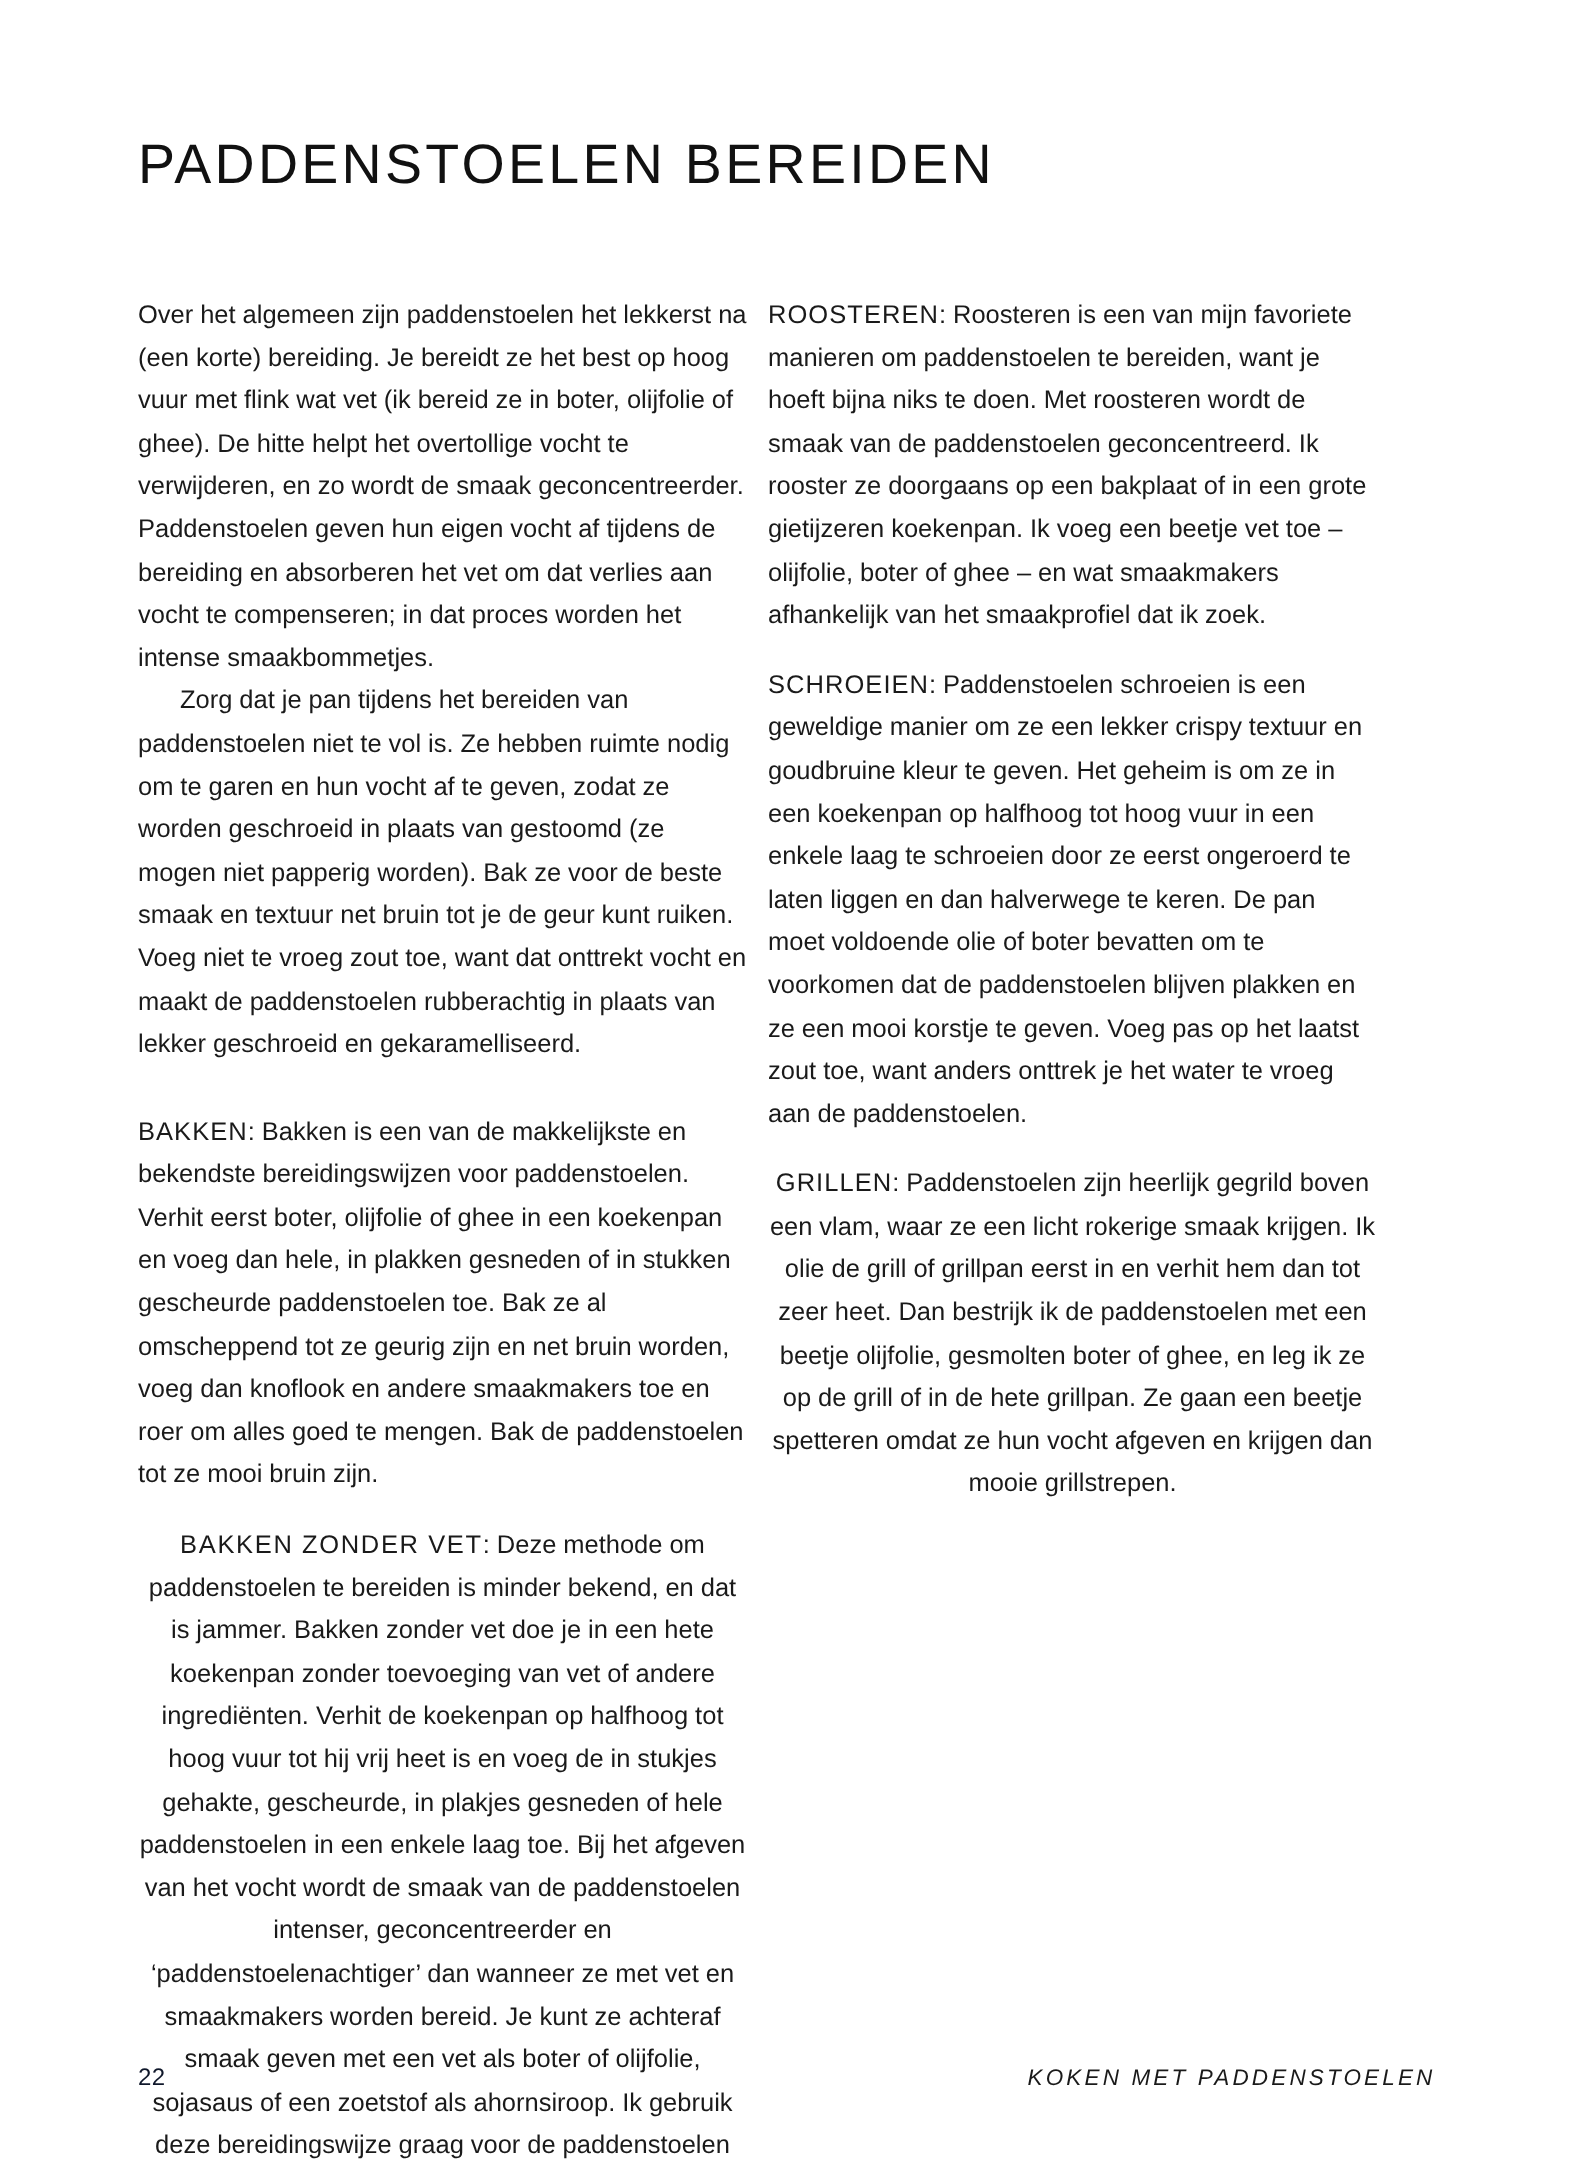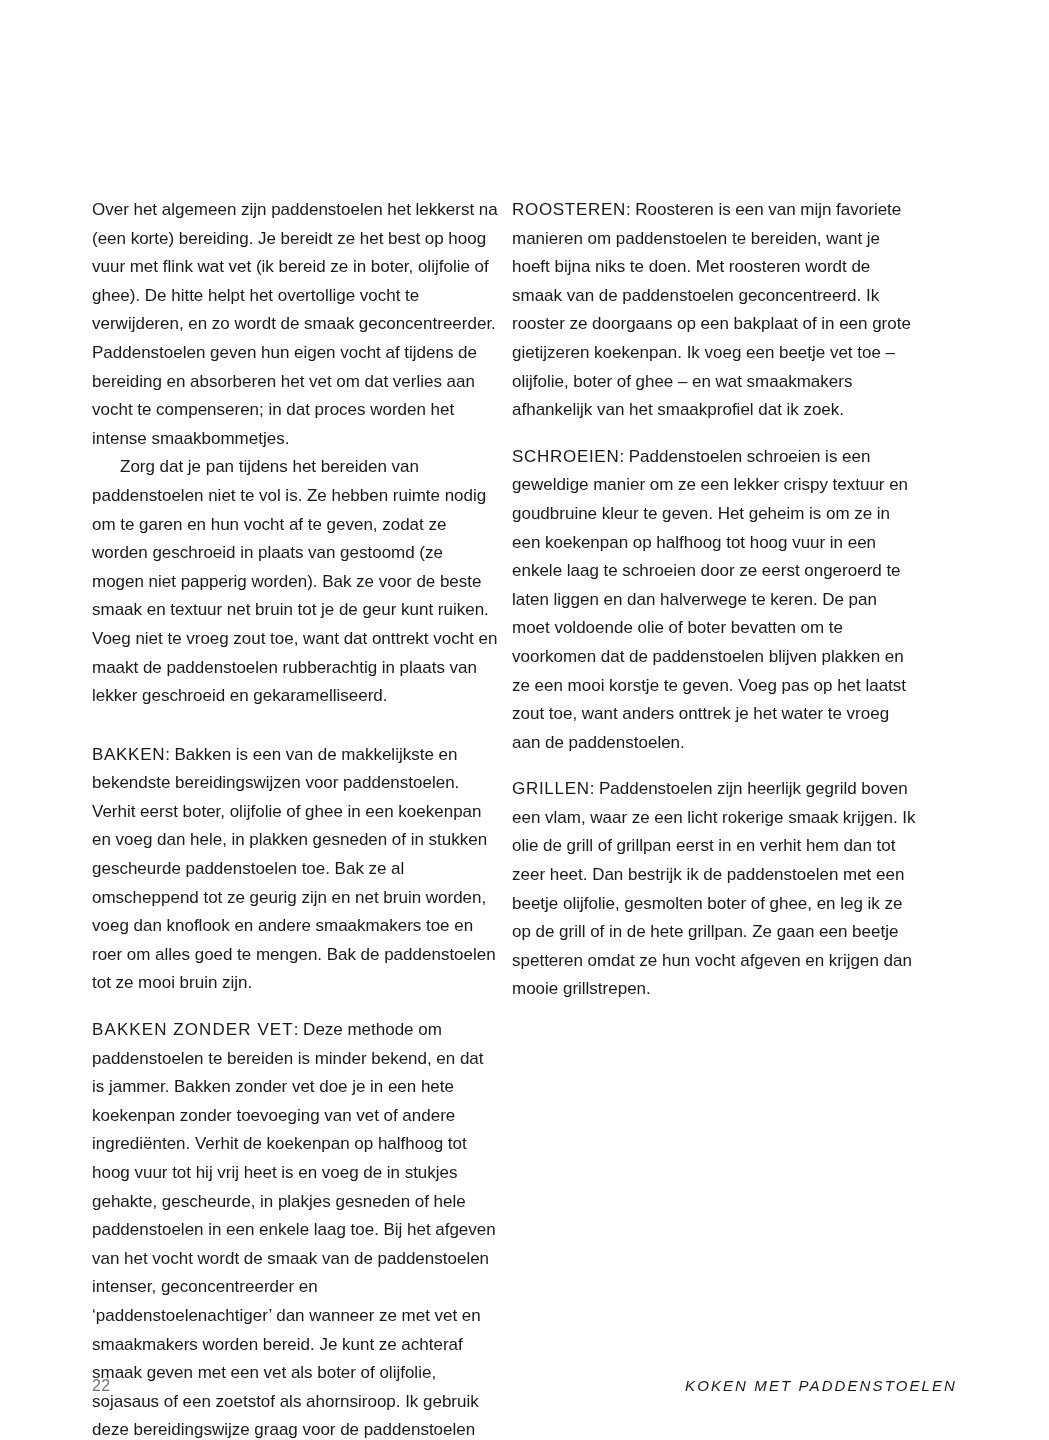--- a/index.html
+++ b/index.html
@@ -53,21 +53,21 @@
 
   .para {
     font-size: 17px;
     line-height: 28.6px;
     text-align: left;
     margin: 0 0 18px 0;
     color: #1a1a1a;
     hyphens: none;
     word-spacing: -0.1px;
   }
-  .para:last-child { margin-bottom: 0; }
+  .para:last-child { margin-bottom: 0; text-align: center; }
   .para.indent { text-indent: 28px; margin-bottom: 12px; }
   .para.tight { margin-bottom: 0; }
 
   .label {
     letter-spacing: 0.7px;
   }
   .label.wide {
     letter-spacing: 1.1px;
   }
 
@@ -80,36 +80,37 @@
     height: 22px;
     display: flex;
     flex-direction: row;
     align-items: baseline;
     justify-content: space-between;
   }
   .folio {
     font-size: 16px;
     line-height: 20px;
     letter-spacing: 0.3px;
-    color: #737373;
+    color: #0f172a;
   }
   .running-head {
     font-size: 15px;
     line-height: 20px;
     letter-spacing: 2.1px;
     color: #1a1a1a;
     white-space: nowrap;
     font-style: italic;
   }
 </style>
 </head>
 <body>
 
 <div class="page">
 
+  <h1 class="page-title">PADDENSTOELEN BEREIDEN</h1>
 
   <div class="columns">
 
     <div class="column">
 
       <p class="para tight">
         <span>Over het algemeen zijn paddenstoelen het lekkerst na (een korte) bereiding. Je bereidt ze het best op hoog vuur met flink wat vet (ik bereid ze in boter, olijfolie of ghee). De hitte helpt het overtollige vocht te verwijderen, en zo wordt de smaak geconcentreerder. Paddenstoelen geven hun eigen vocht af tijdens de bereiding en absorberen het vet om dat verlies aan vocht te compenseren; in dat proces worden het intense smaakbommetjes.</span>
       </p>
 
       <p class="para indent">

